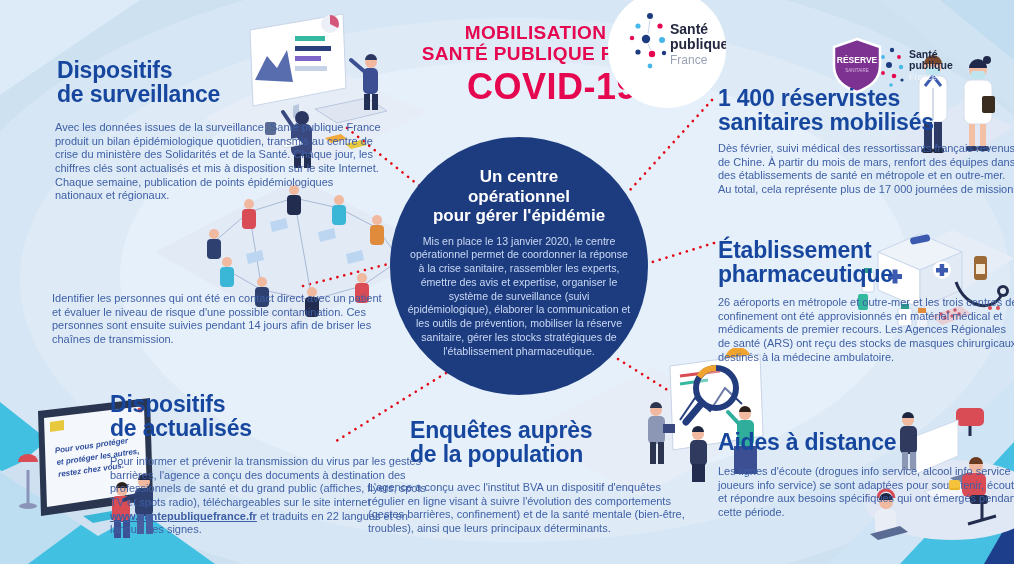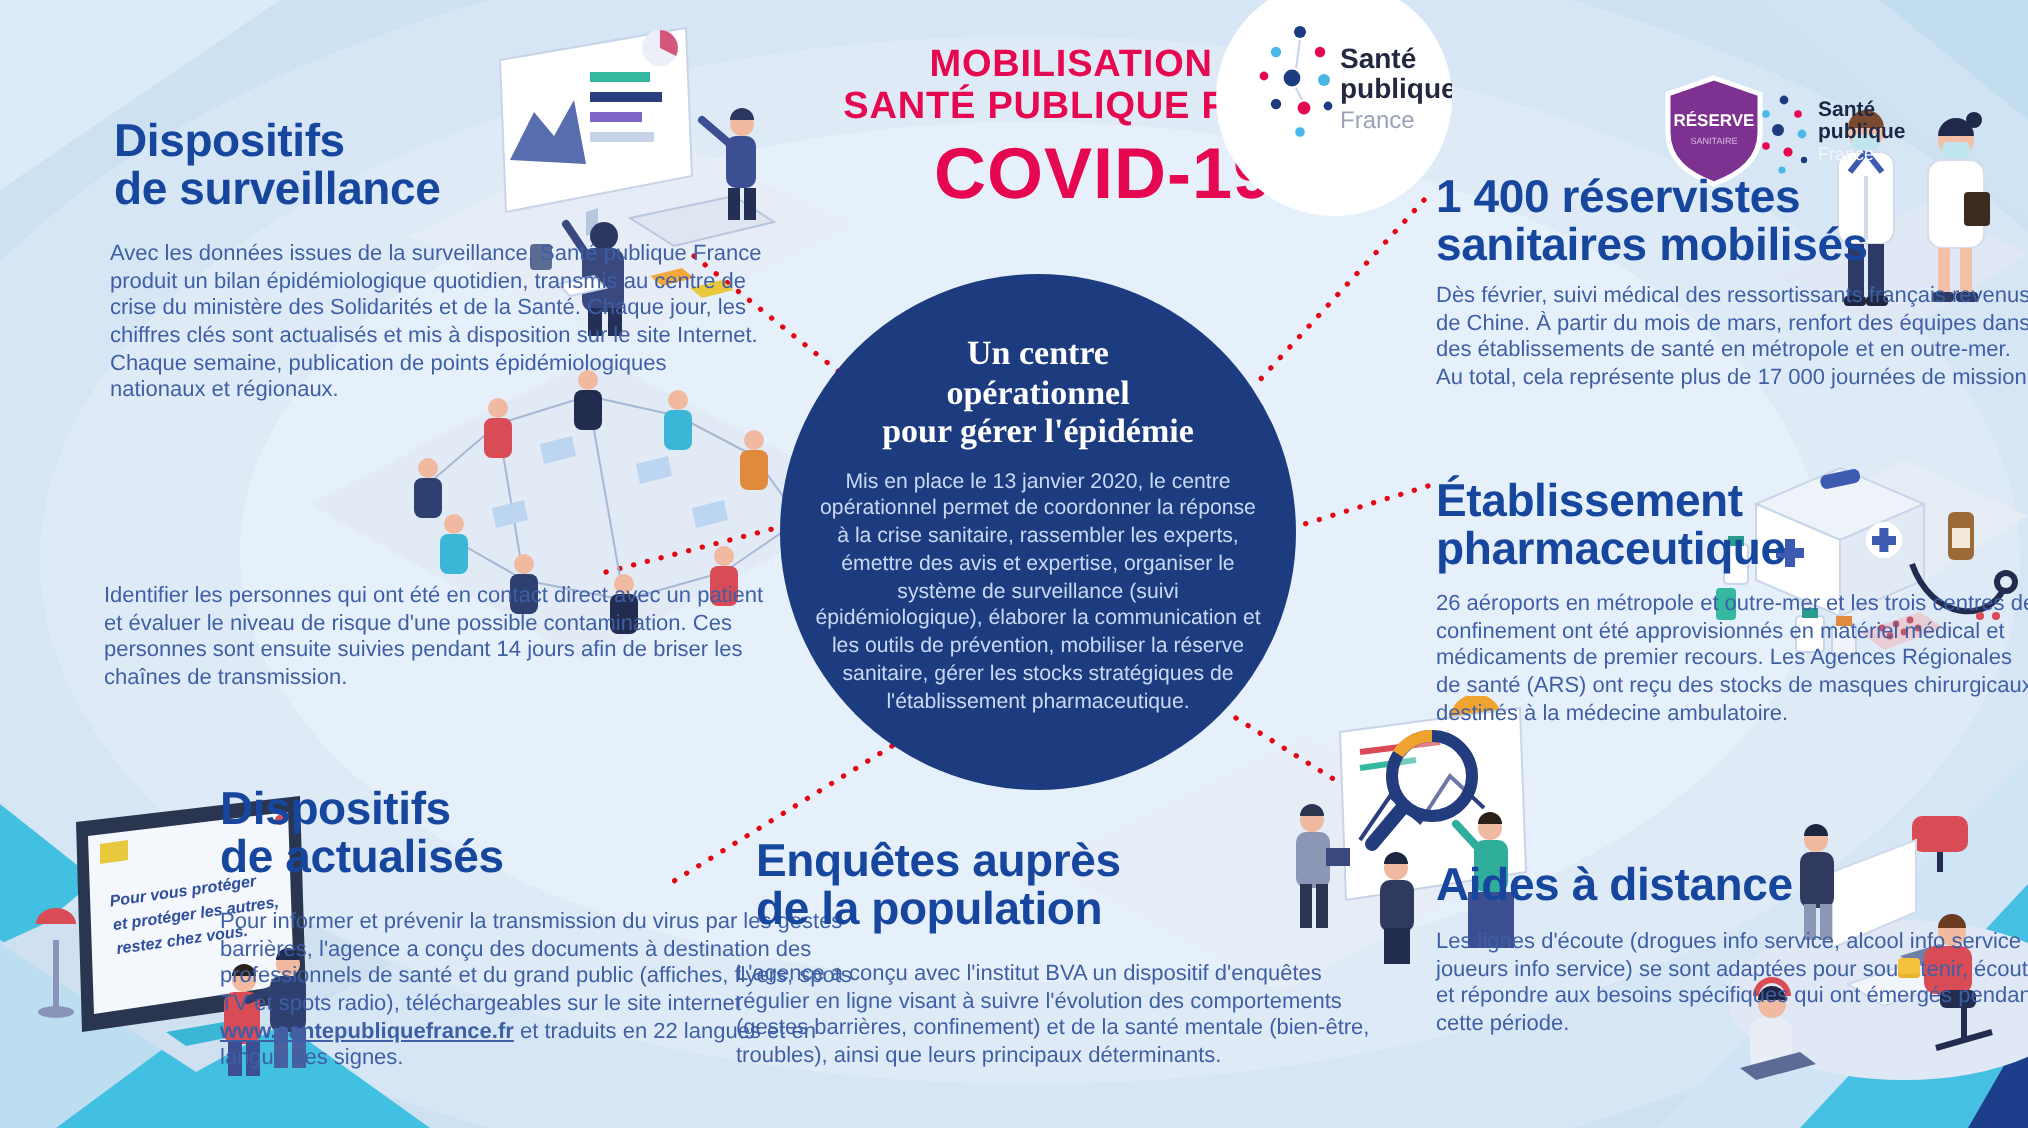--- a/index.html
+++ b/index.html
@@ -6,21 +6,21 @@
   #canvas{position:relative;width:1014px;height:564px;background:#cde1f1;overflow:hidden;}
   .abs{position:absolute;}
   svg{display:block;}
   
   .sec-heading{color:#16469d;font-weight:bold;font-size:23px;line-height:1.05;letter-spacing:-.2px;}
   .sec-body{color:#3e5fa5;font-size:11px;line-height:1.24;}
   .title-line{color:#e5074f;font-weight:bold;font-size:19px;line-height:1.12;letter-spacing:.4px;text-align:center;}
   .covid-line{color:#e5074f;font-weight:bold;font-size:36px;line-height:1.05;letter-spacing:.5px;text-align:center;margin-top:3px;}
   .center-circle{left:390px;top:137px;width:258px;height:258px;border-radius:50%;background:#1d3c80;
       box-sizing:border-box;padding:30px 17px 0 17px;text-align:center;}
-  .center-h{color:#ffffff;font-weight:bold;font-size:17px;line-height:1.15;font-family:Liberation Serif, serif;}
+  .center-h{color:#ffffff;font-weight:bold;font-size:17px;line-height:1.15;}
   .center-b{color:#c9d9f3;font-size:10.6px;line-height:1.3;margin-top:9px;}
   .site-link{color:#3e5fa5;font-weight:bold;text-decoration:underline;cursor:pointer;}
   .chat-ic{display:inline-block;width:11px;height:10px;background:#f5c33b;border-radius:2px;vertical-align:-1px;
       box-shadow:inset 0 -2px 0 #eab429;}
   .logo-circle{left:608px;top:-10px;width:118px;height:118px;border-radius:50%;background:#ffffff;}
 </style>
 </head>
 <body>
 
 <div id="canvas">
@@ -342,21 +342,21 @@
   <div class="abs sec-body" style="left:52px;top:292px;width:330px">Identifier les personnes qui ont été en contact direct avec un patient et évaluer le niveau de risque d'une possible contamination. Ces personnes sont ensuite suivies pendant 14 jours afin de briser les chaînes de transmission.</div>
 
   <div class="abs sec-heading" style="left:110px;top:392px;width:260px">
     <div>Dispositifs</div>
     <div>de actualisés</div>
   </div>
   <div class="abs sec-body" style="left:110px;top:455px;width:330px">
     <span>Pour informer et prévenir la transmission du virus par les gestes barrières, l'agence a conçu des documents à destination des professionnels de santé et du grand public (affiches, flyers, spots TV et spots radio), téléchargeables sur le site internet </span><span class="site-link">www.santepubliquefrance.fr</span><span> et traduits en 22 langues et en langue des signes.</span>
   </div>
 
-  <div class="abs sec-heading" style="left:378px;top:418px;width:230px">
+  <div class="abs sec-heading" style="left:410px;top:418px;width:230px">
     <div>Enquêtes auprès</div>
     <div>de la population</div>
   </div>
   <div class="abs sec-body" style="left:368px;top:481px;width:332px">L'agence a conçu avec l'institut BVA un dispositif d'enquêtes régulier en ligne visant à suivre l'évolution des comportements (gestes barrières, confinement) et de la santé mentale (bien-être, troubles), ainsi que leurs principaux déterminants.</div>
 
   <div class="abs sec-heading" style="left:718px;top:86px;width:300px">
     <div>1 400 réservistes</div>
     <div>sanitaires mobilisés</div>
   </div>
   <div class="abs sec-body" style="left:718px;top:142px;width:300px">Dès février, suivi médical des ressortissants français revenus de Chine. À partir du mois de mars, renfort des équipes dans des établissements de santé en métropole et en outre-mer. Au total, cela représente plus de 17 000 journées de mission.</div>

